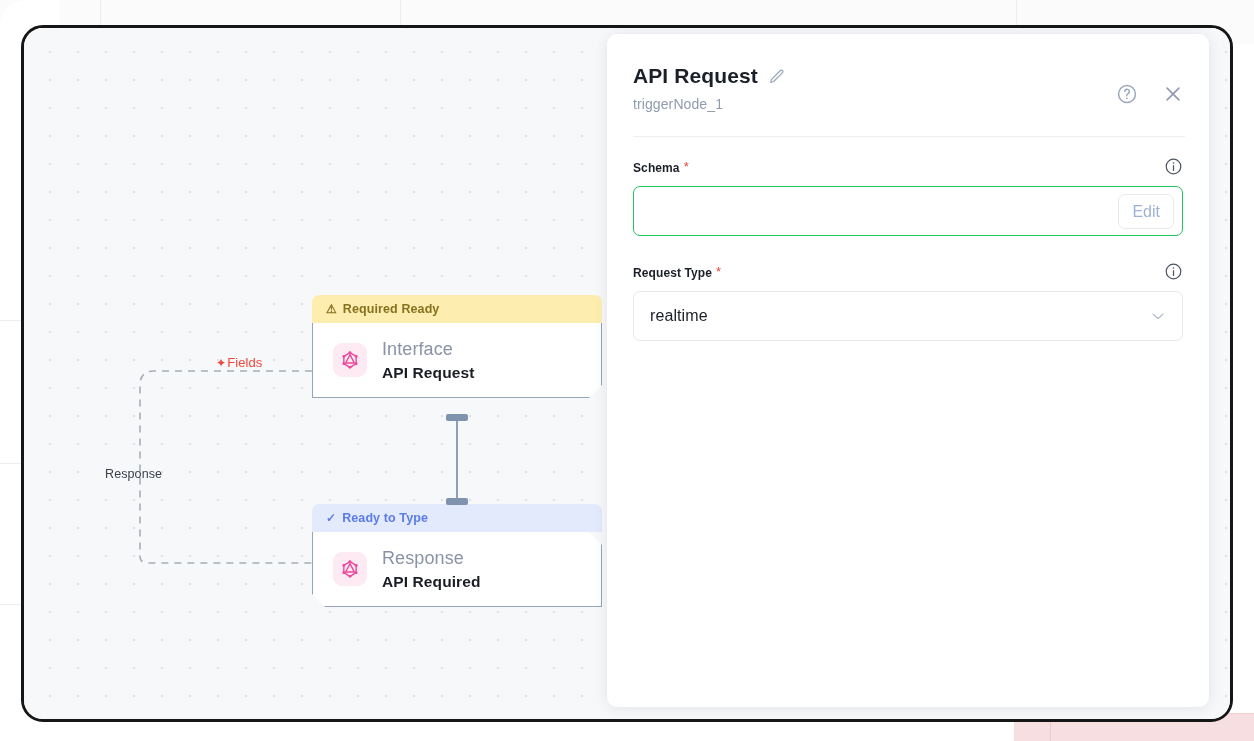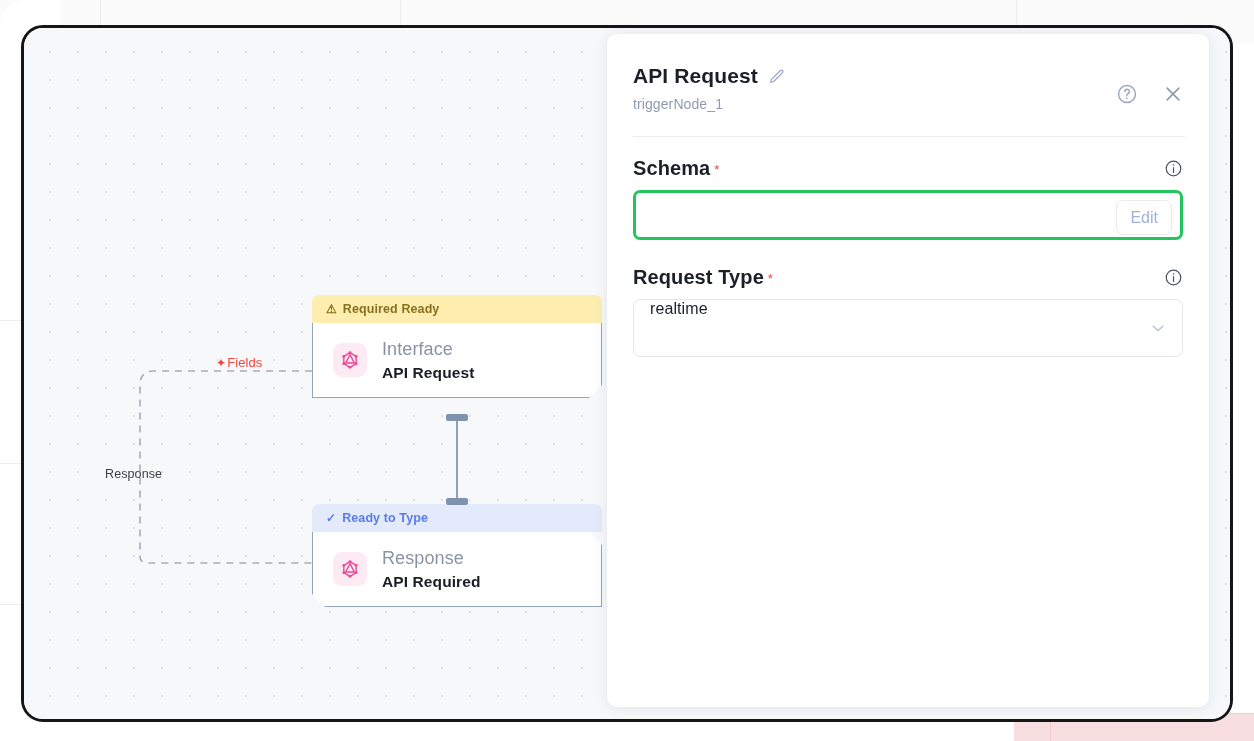--- a/index.html
+++ b/index.html
@@ -260,38 +260,38 @@
 
   .panel-body { padding: 20px 26px 0 26px; }
   .field { margin-bottom: 26px; }
   .field-label-row {
     display: flex;
     align-items: center;
     justify-content: space-between;
     margin-bottom: 10px;
   }
   .field-label {
-    font-size: 20px;
+    font-size: 12px;
     font-weight: 700;
     color: #1b1f27;
     letter-spacing: .1px;
   }
   .req-star {
     color: #f04438;
     font-size: 13px;
     margin-left: 4px;
     position: relative;
     top: -1px;
   }
   .info-icon { display: inline-flex; cursor: pointer; }
 
   .schema-box {
     position: relative;
     height: 50px;
-    border: 3px solid #22c55e;
+    border: 1px solid #22c55e;
     border-radius: 7px;
     background: #ffffff;
     box-sizing: border-box;
   }
   .edit-btn {
     position: absolute;
     right: 8px;
     top: 7px;
     height: 35px;
     padding: 0 13px;
@@ -301,25 +301,26 @@
     color: #9fb3d6;
     font-size: 16px;
     font-family: "Liberation Sans", sans-serif;
     display: flex;
     align-items: center;
     cursor: pointer;
   }
 
   .select-box {
     position: relative;
-    height: 58px;
+    height: 50px;
     border: 1px solid #e3e6ec;
     border-radius: 7px;
     background: #ffffff;
     display: flex;
+    align-items: center;
     padding: 0 16px;
     box-sizing: border-box;
   }
   .select-value {
     font-size: 16px;
     color: #1b1f27;
     letter-spacing: .1px;
   }
   .chevron {
     position: absolute;

